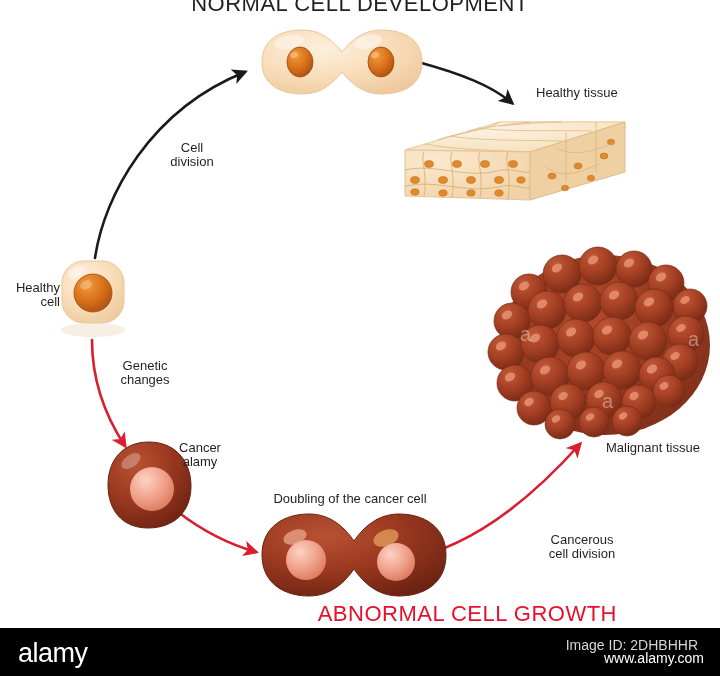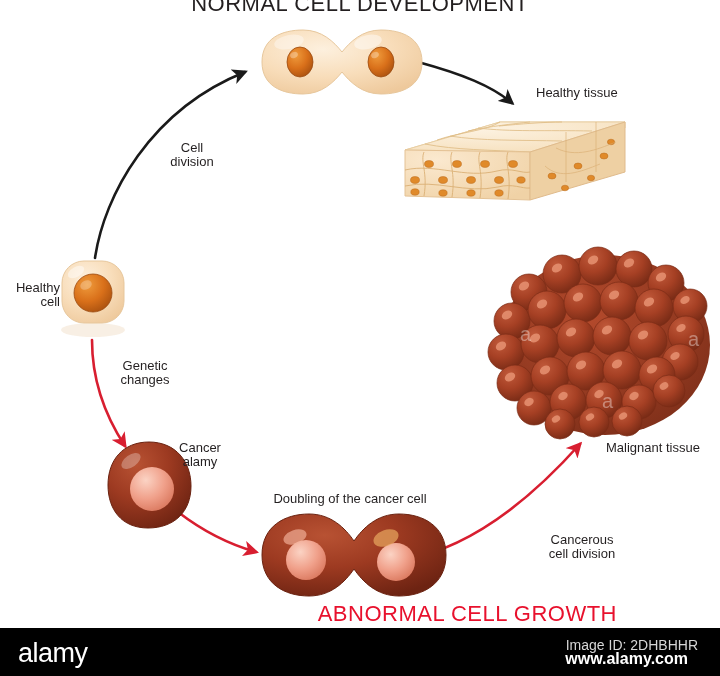--- a/index.html
+++ b/index.html
@@ -95,25 +95,25 @@
     position: absolute;
     right: 22px;
     top: 637px;
     color: #d6d6d6;
     font-size: 14px;
     font-family: "Liberation Sans", sans-serif;
     white-space: pre;
   }
   #alamy-url {
     position: absolute;
-    right: 32px;
+    right: 16px;
     top: 650px;
     color: #ffffff;
-    font-size: 16px;
-    font-weight: bold;
+    font-size: 14px;
+    font-weight: normal;
     font-family: "Liberation Sans", sans-serif;
     white-space: pre;
   }
   .wm-a {
     position: absolute;
     color: rgba(255,255,255,0.38);
     font-size: 20px;
     font-family: "Liberation Sans", sans-serif;
     pointer-events: none;
     white-space: pre;

